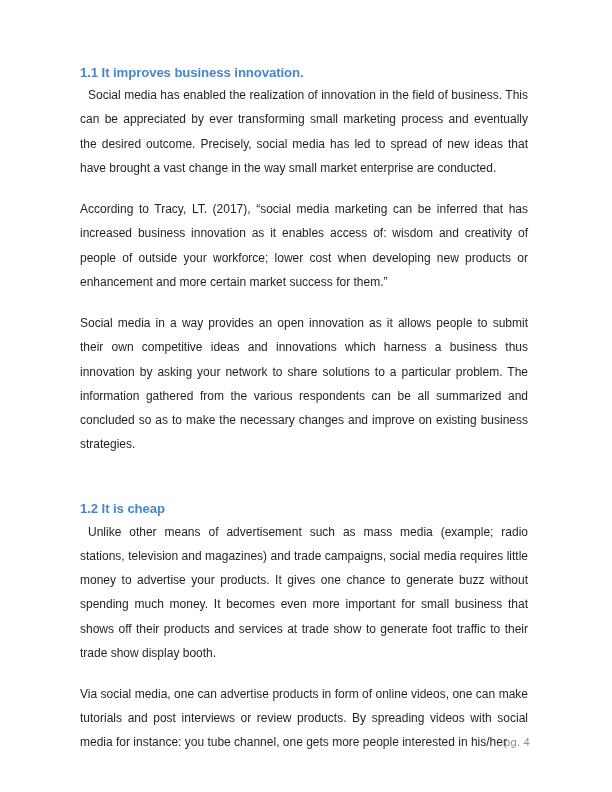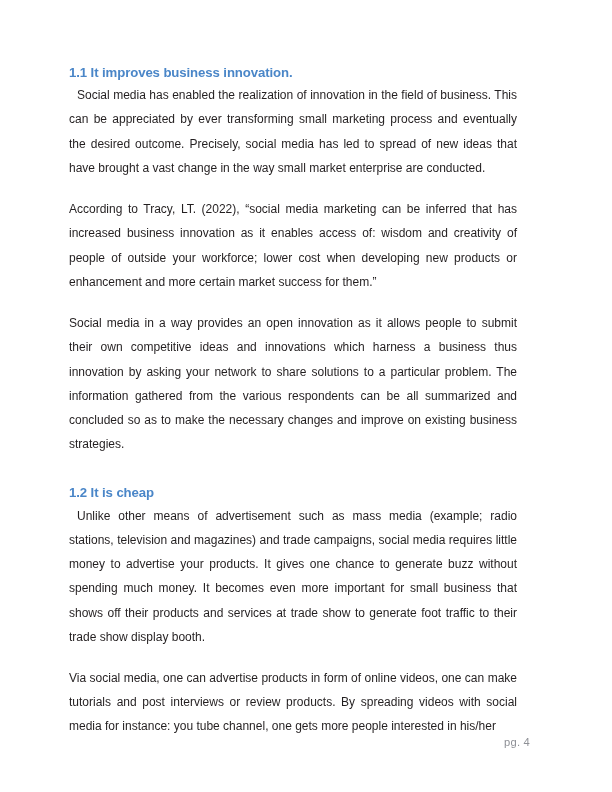--- a/index.html
+++ b/index.html
@@ -20,37 +20,37 @@
     position: absolute;
     left: 0;
     top: 0;
     width: 612px;
     height: 792px;
     background: #ffffff;
   }
 
   .content {
     position: absolute;
-    left: 69px;
+    left: 80px;
     top: 64px;
     width: 448px;
   }
 
   .section-heading {
     font-family: "Liberation Sans", sans-serif;
     font-size: 13.2px;
     font-weight: bold;
     color: #4a86c8;
     letter-spacing: -0.1px;
     margin: 0 0 2px 0;
     line-height: 1.3;
   }
 
   .section-heading.second {
-    margin-top: 28px;
+    margin-top: 44px;
   }
 
   p.body-par {
     margin: 0 0 17px 0;
     font-size: 12px;
     line-height: 2.02;
     text-align: justify;
     text-justify: inter-word;
     color: #231f20;
     -webkit-hyphens: none;
@@ -86,21 +86,21 @@
 <body>
 
 <div class="page">
 
   <div class="content">
 
     <h2 class="section-heading">1.1 It improves business innovation.</h2>
 
     <p class="body-par first-after-heading">Social media has enabled the realization of innovation in the field of business. This can be appreciated by ever transforming small marketing process and eventually the desired outcome. Precisely, social media has led to spread of new ideas that have brought a vast change in the way small market enterprise are conducted.</p>
 
-    <p class="body-par">According to Tracy, LT. (2022), “social media marketing can be inferred that has increased business innovation as it enables access of: wisdom and creativity of people of outside your workforce; lower cost when developing new products or enhancement and more certain market success for them.”</p>
+    <p class="body-par">According to Tracy, LT. (2017), “social media marketing can be inferred that has increased business innovation as it enables access of: wisdom and creativity of people of outside your workforce; lower cost when developing new products or enhancement and more certain market success for them.”</p>
 
 
     <p class="body-par">Social media in a way provides an open innovation as it allows people to submit their own competitive ideas and innovations which harness a business thus innovation by asking your network to share solutions to a particular problem. The information gathered from the various respondents can be all summarized and concluded so as to make the necessary changes and improve on existing business strategies.</p>
 
     <h2 class="section-heading second">1.2 It is cheap</h2>
 
     <p class="body-par first-after-heading">Unlike other means of advertisement such as mass media (example; radio stations, television and magazines) and trade campaigns, social media requires little money to advertise your products. It gives one chance to generate buzz without spending much money. It becomes even more important for small business that shows off their products and services at trade show to generate foot traffic to their trade show display booth.</p>
 
     <p class="body-par">Via social media, one can advertise products in form of online videos, one can make tutorials and post interviews or review products. By spreading videos with social media for instance: you tube channel, one gets more people interested in his/her</p>
 

